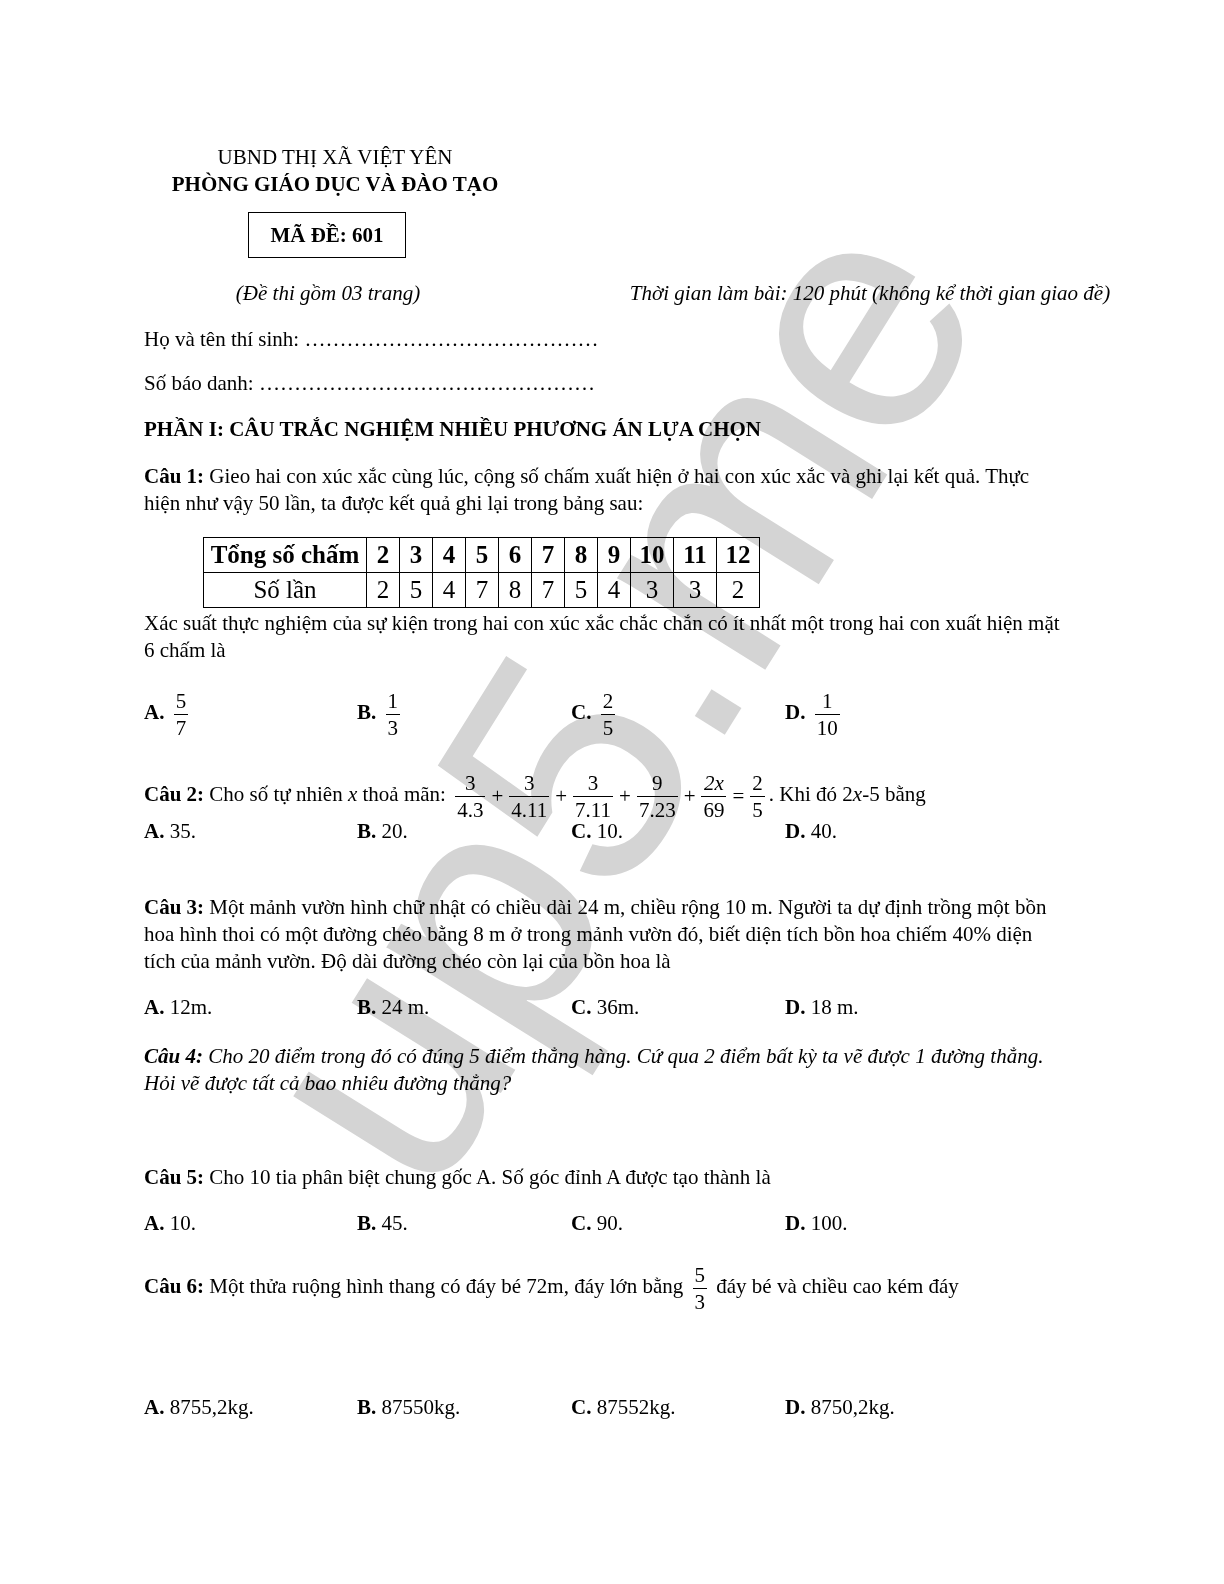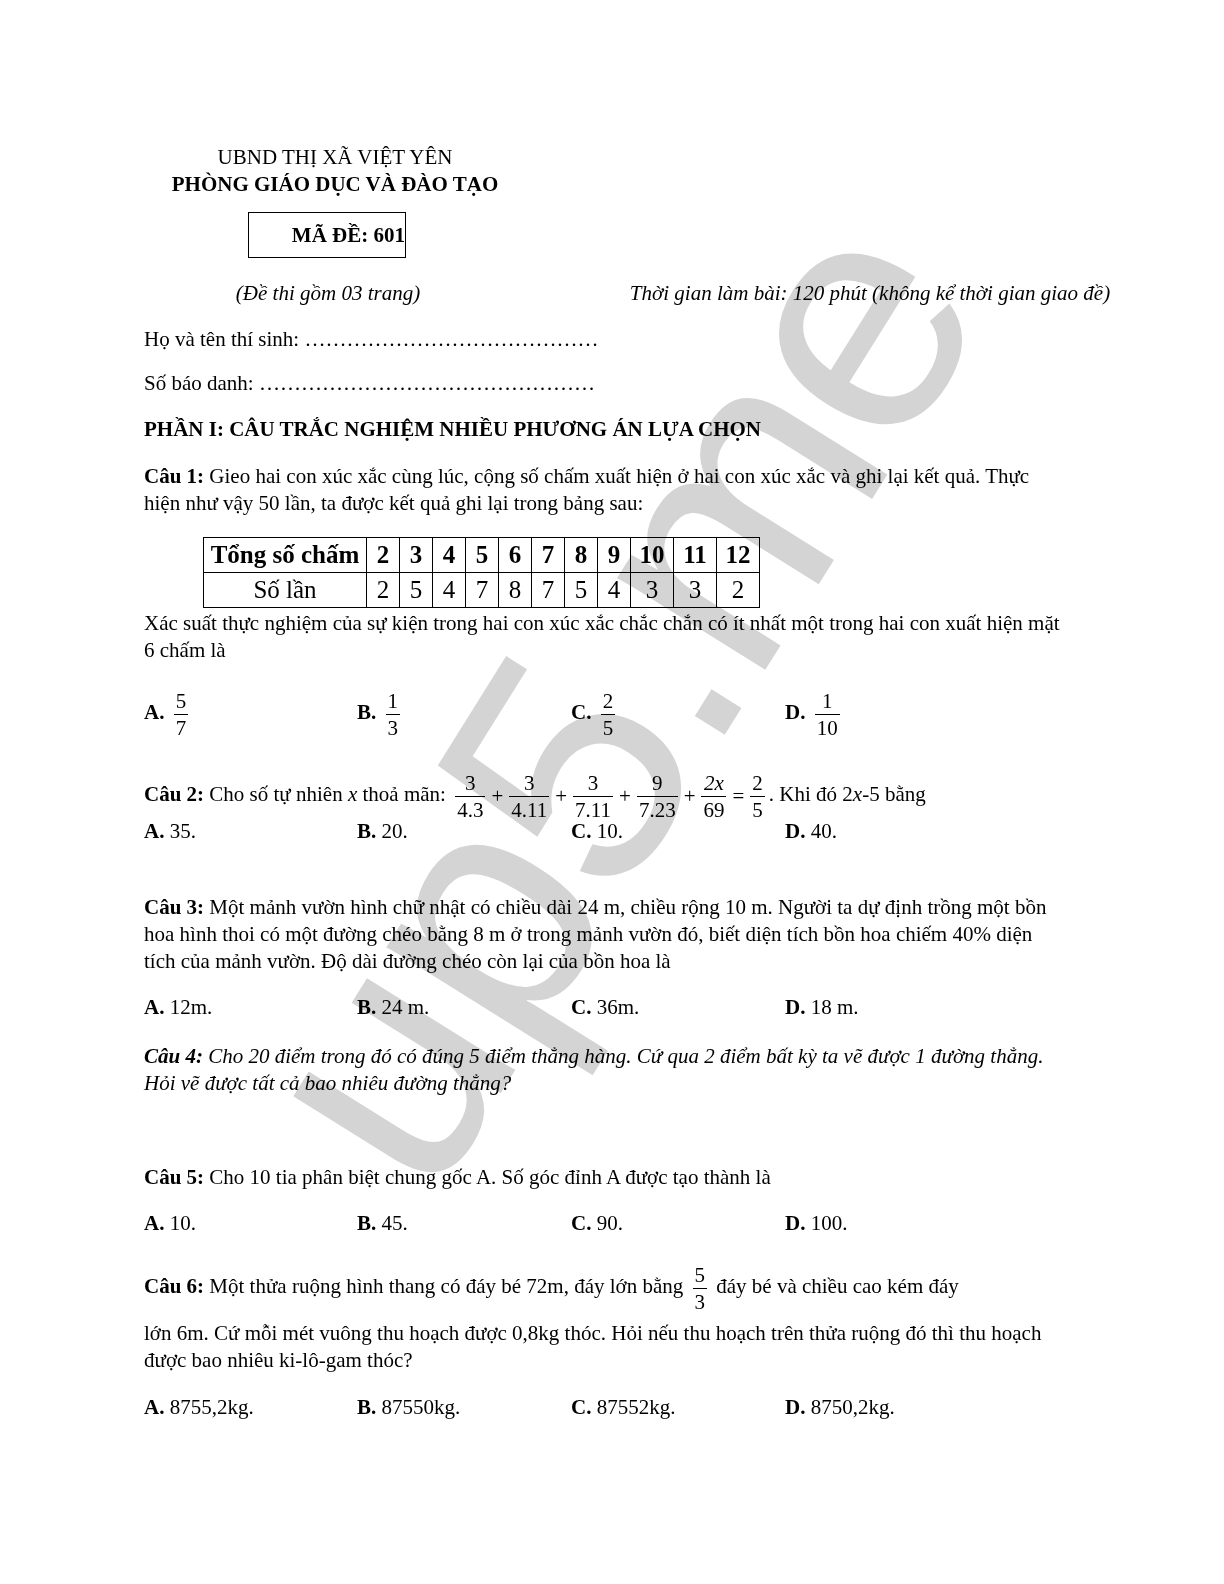--- a/index.html
+++ b/index.html
@@ -18,21 +18,21 @@
   .content { position: absolute; left: 0; top: 0; width: 1224px; height: 1584px; z-index: 1; }
   .abs { position: absolute; white-space: nowrap; }
   .b { font-weight: bold; }
   .i { font-style: italic; }
 
   .hdr-left { left: 150px; top: 144px; width: 370px; text-align: center; line-height: 27px; }
   .hdr-right { left: 560px; top: 144px; width: 620px; text-align: center; line-height: 27px; }
   .code-box {
     position: absolute; left: 248px; top: 212px; width: 158px; height: 46px;
     border: 1.5px solid #000; box-sizing: border-box;
-    display: flex; align-items: center; justify-content: flex-end;
+    display: flex; align-items: center; justify-content: center;
     font-weight: bold;
   }
   .pages { left: 143px; top: 281px; width: 370px; text-align: center; }
   .duration { left: 560px; top: 281px; width: 620px; text-align: center; }
 
   .line { left: 144px; }
   .para { position: absolute; left: 144px; width: 920px; line-height: 27px; }
 
   table.freq {
     position: absolute; left: 203px; top: 537px;
@@ -201,21 +201,20 @@
     <div class="opt o2"><span class="lab">C.</span><span> 90.</span></div>
     <div class="opt o3"><span class="lab">D.</span><span> 100.</span></div>
   </div>
 
   <div class="para" style="top:1258px; line-height:56px; height:56px;">
     <span class="b">Câu 6:</span><span> Một thửa ruộng hình thang có đáy bé 72m, đáy lớn bằng </span><span class="frac">
         <span class="num">5</span>
         <span class="den">3</span>
       </span><span> đáy bé và chiều cao kém đáy</span>
   </div>
-  <div class="para" style="top:1320px;">lớn 6m. Cứ mỗi mét vuông thu hoạch được 0,8kg thóc. Hỏi nếu thu hoạch trên thửa ruộng đó thì thu hoạch được bao nhiêu ki-lô-gam thóc?</div>
   <div class="opts" style="top:1395px;">
     <div class="opt o0"><span class="lab">A.</span><span> 8755,2kg.</span></div>
     <div class="opt o1"><span class="lab">B.</span><span> 87550kg.</span></div>
     <div class="opt o2"><span class="lab">C.</span><span> 87552kg.</span></div>
     <div class="opt o3"><span class="lab">D.</span><span> 8750,2kg.</span></div>
   </div>
 
 </div>
 
 </body></html>

